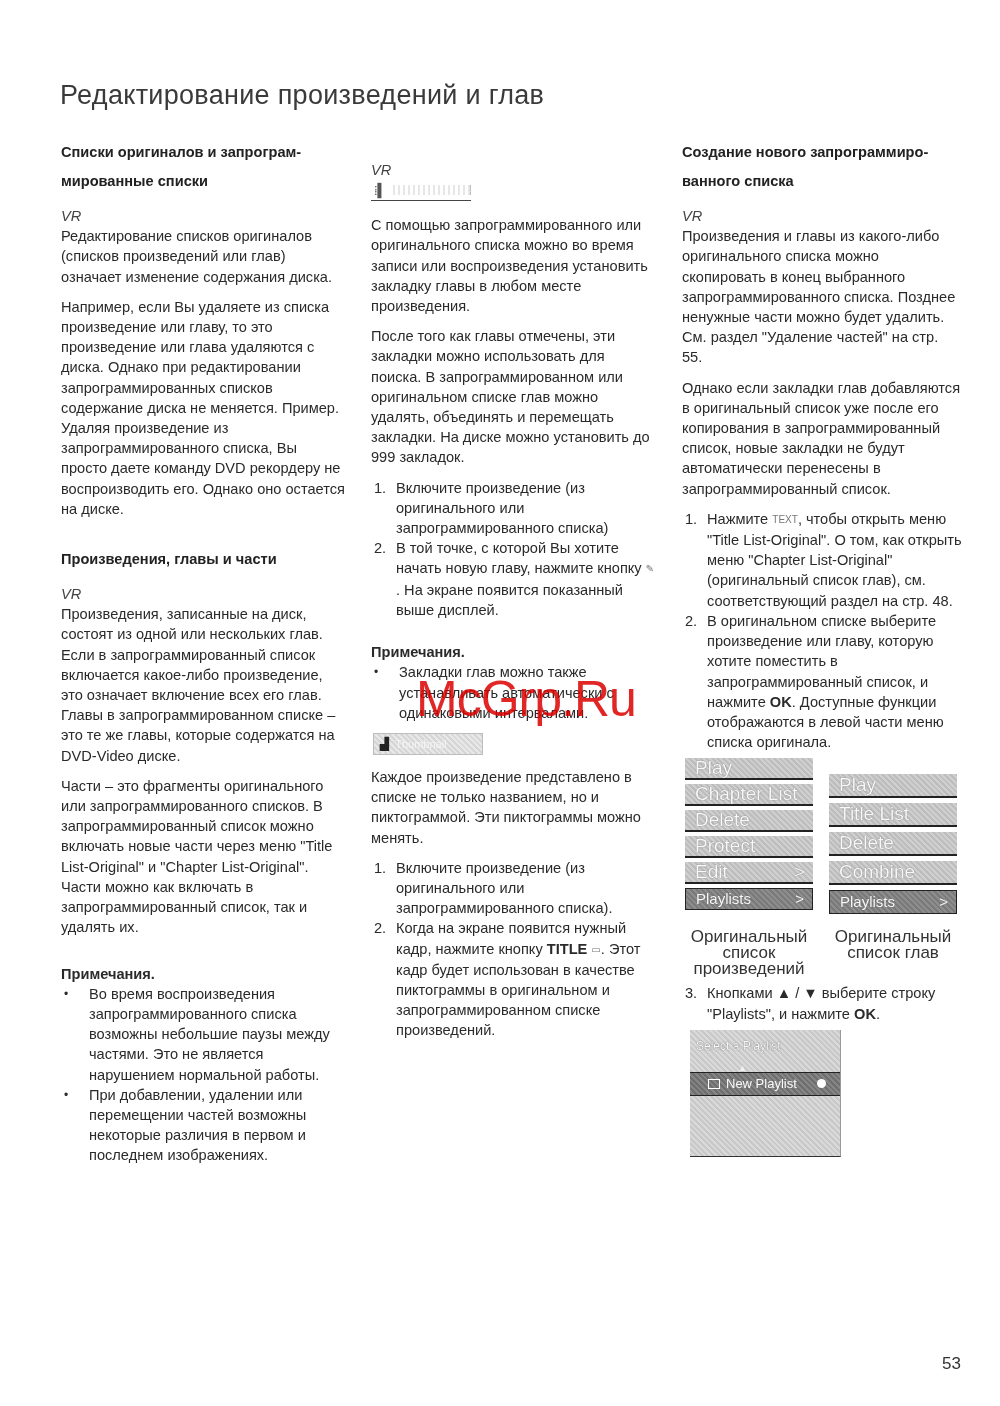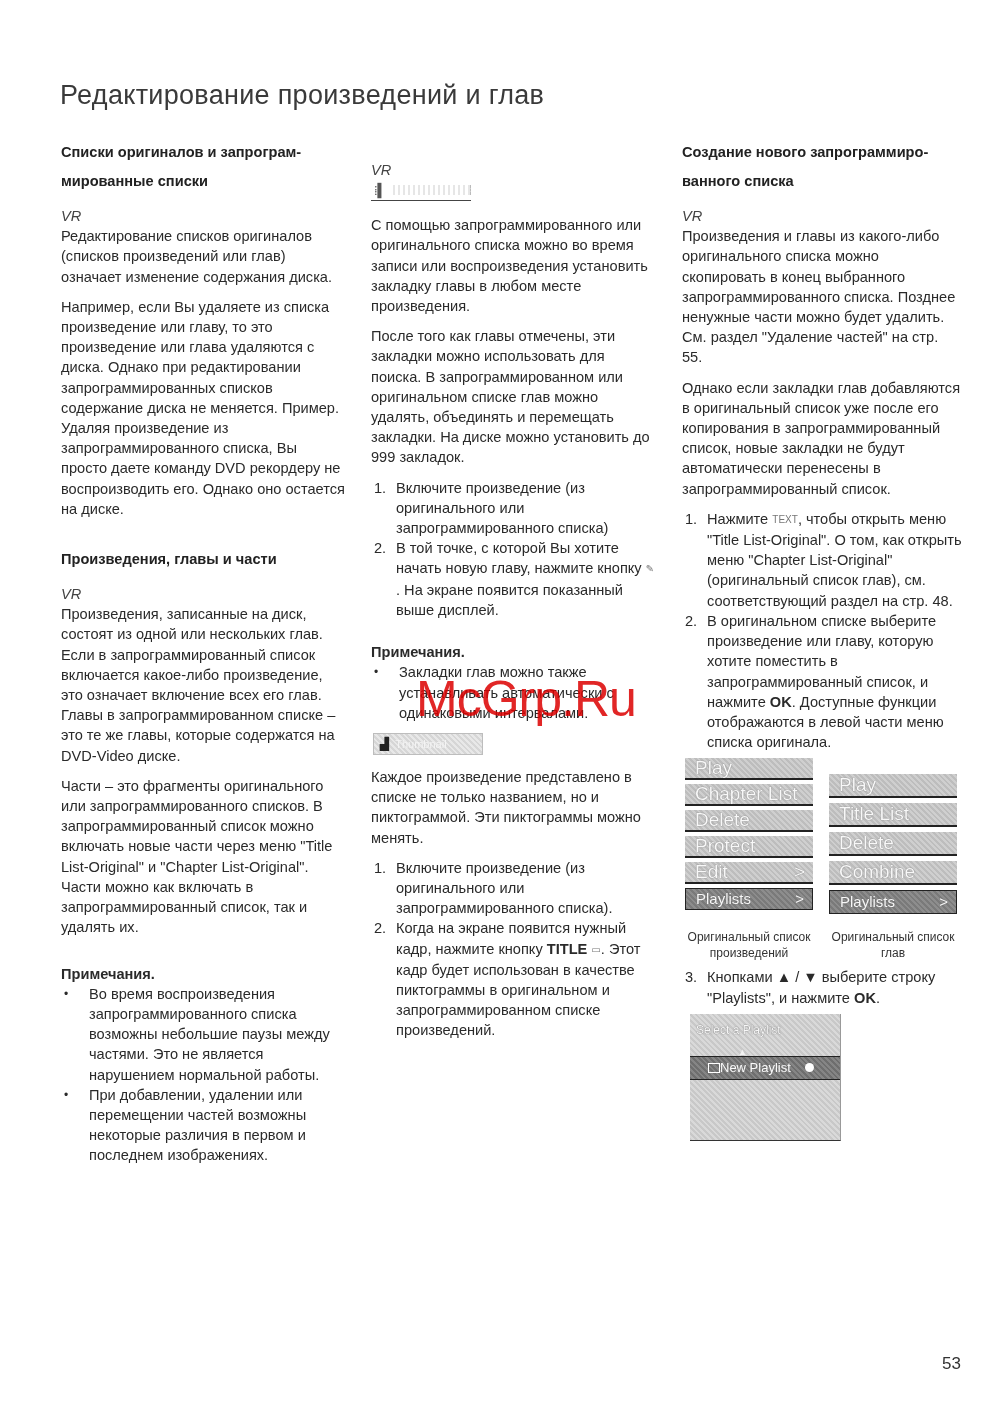--- a/index.html
+++ b/index.html
@@ -47,34 +47,34 @@
   .menu.right { margin-top: 16px; }
   .menu-item {
     height: 22px; margin-bottom: 4px; box-sizing: border-box;
     background: repeating-linear-gradient(45deg, #bdbdbd 0 2px, #cfcfcf 2px 4px);
     border-bottom: 2px solid #222; color: #f8f8f8; font-size: 19px; line-height: 20px;
     padding-left: 10px; display: flex; justify-content: space-between; padding-right: 8px;
     text-shadow: 0 0 1px #555;
   }
   .menu.right .menu-item { height: 24px; margin-bottom: 5px; line-height: 22px; }
   .menu-item.active { background: repeating-linear-gradient(45deg, #7a7a7a 0 2px, #8d8d8d 2px 4px); border: 1.5px solid #222; font-size: 15px; }
-  .captions { display: flex; gap: 16px; margin: 10px 0 6px 3px; font-size: 12px; line-height: 16px; text-align: center; color: #333; }
+  .captions { display: flex; gap: 16px; margin: 10px 0 6px 3px; font-size: 17px; line-height: 16px; text-align: center; color: #333; }
   .captions div { width: 128px; }
   .playlist-box {
     width: 150px; height: 126px; margin: 6px 0 0 8px; position: relative;
     background: repeating-linear-gradient(45deg, #c8c8c8 0 2px, #d9d9d9 2px 4px);
     border-bottom: 1.5px solid #333; border-right: 1px solid #999;
   }
   .playlist-box .pl-title { position: absolute; left: 6px; top: 6px; font-size: 12px; color: #f8f8f8; text-shadow: 0 0 1px #444; }
   .playlist-box .pl-up { position: absolute; left: 48px; top: 28px; font-size: 9px; color: #f2f2f2; }
   .playlist-box .pl-row {
     position: absolute; left: 0; right: 0; top: 42px; height: 24px;
     background: repeating-linear-gradient(45deg, #6e6e6e 0 2px, #858585 2px 4px);
     border-top: 1.5px solid #222; border-bottom: 1.5px solid #222;
-    display: flex; align-items: center; padding-left: 18px; box-sizing: border-box;
+    display: flex; align-items: center; gap: 6px; padding-left: 18px; box-sizing: border-box;
     color: #fafafa; font-size: 13px;
   }
   .pl-row .pl-icon { width: 12px; height: 10px; border: 1.5px solid #fff; box-sizing: border-box; }
   .pl-row .pl-dot { width: 9px; height: 9px; border-radius: 50%; background: #fff; margin-left: 14px; }
   .watermark {
     position: absolute; left: 416px; top: 670px; font-size: 50px; font-weight: normal;
     color: rgba(220, 0, 0, 0.85); letter-spacing: -1px; pointer-events: none;
   }
   .page-number { position: absolute; left: 942px; top: 1354px; font-size: 17px; color: #333; }
 </style>

